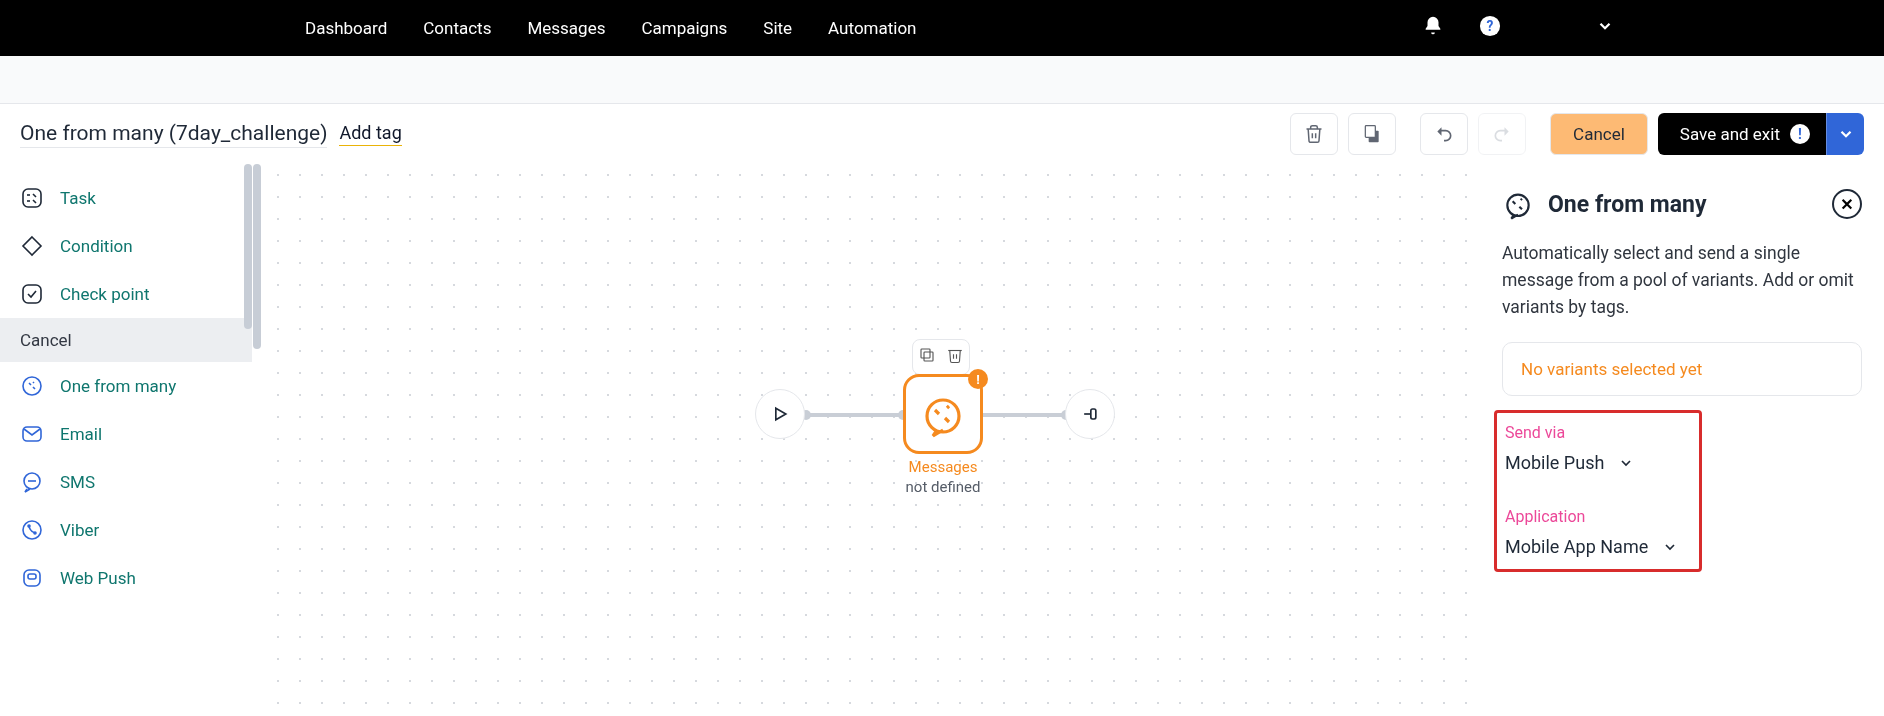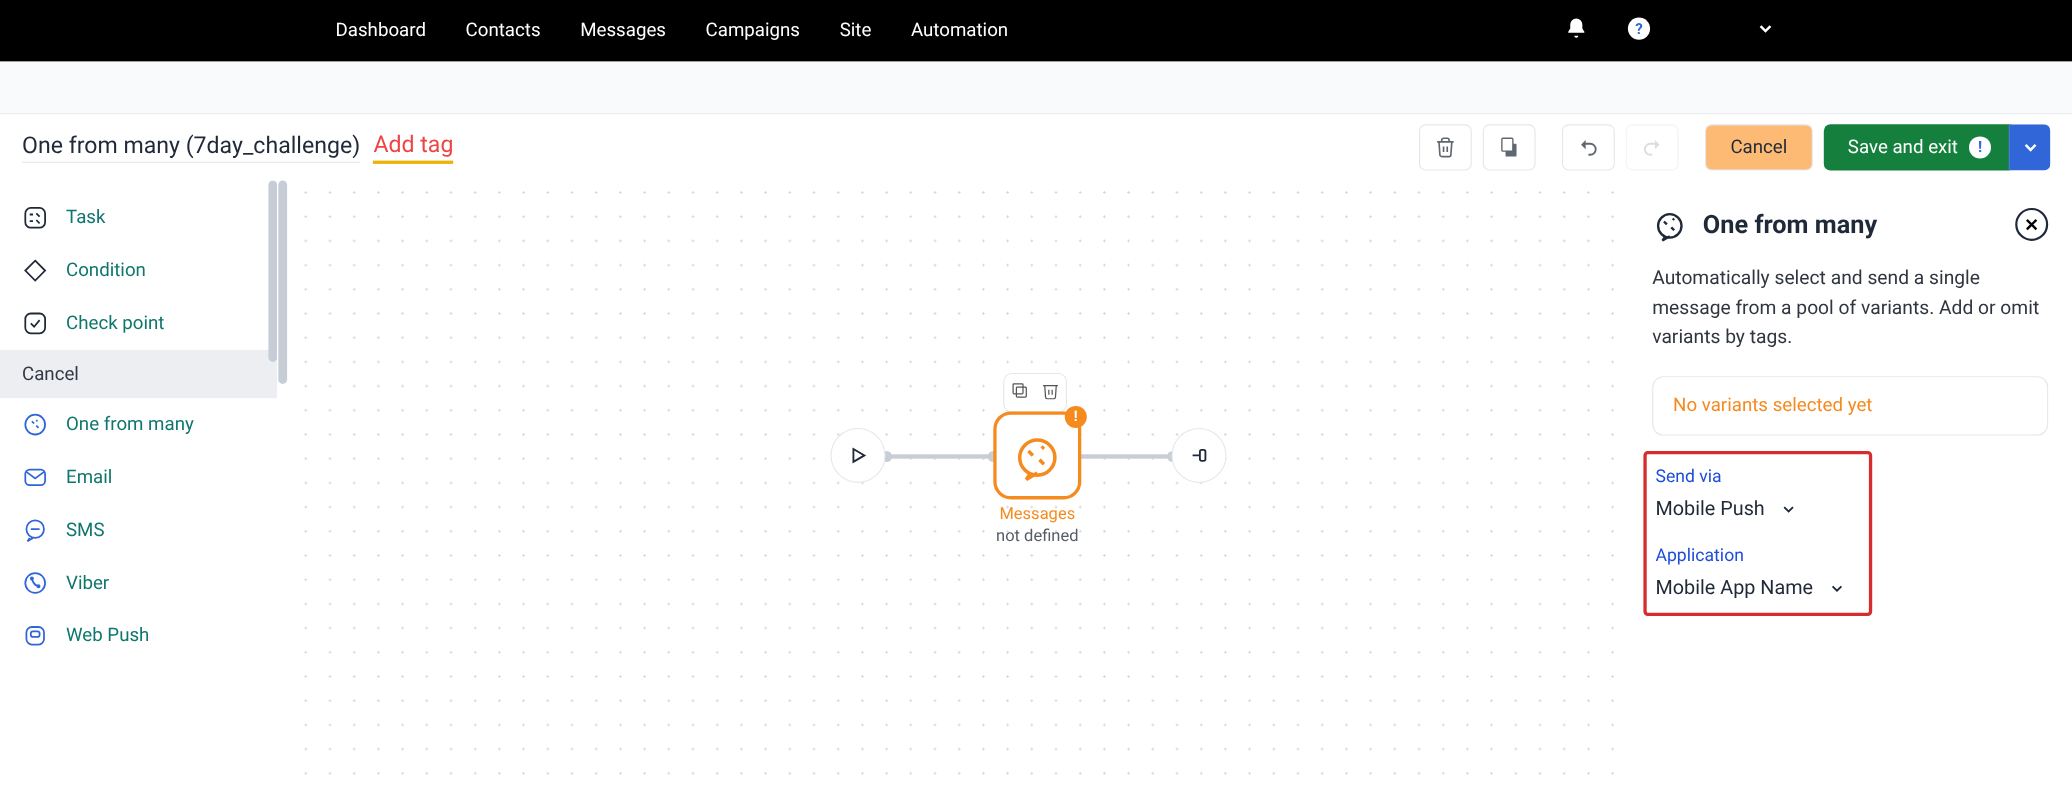--- a/index.html
+++ b/index.html
@@ -13,27 +13,27 @@
   .nav-right { margin-left: auto; display: flex; align-items: center; gap: 35px; padding-right: 270px; }
   .nav-right .icon { color: #fff; }
   .chevdown-right { margin-left: 60px; }
 
   
   .spacer-bar { height: 48px; background: #f9fafb; border-bottom: 1px solid #e5e7eb; }
 
   
   .title-row { height: 60px; display: flex; align-items: center; padding: 0 20px; background: #fff; }
   .title-text { font-size: 21px; color: #1f2937; border-bottom: 1px solid #e5e7eb; padding-bottom: 2px; }
-  .add-tag { font-size: 21px; color: #ef4444; margin-left: 12px; border-bottom: 3px solid #eab308; padding-bottom: 2px; cursor: pointer; }
+  .add-tag { font-size: 18px; color: #0f172a; margin-left: 12px; border-bottom: 1px solid #eab308; padding-bottom: 2px; cursor: pointer; }
   .title-actions { margin-left: auto; display: flex; align-items: center; gap: 10px; }
   .iconbtn { width: 48px; height: 42px; border: 1px solid #e5e7eb; border-radius: 6px; background: #fff; display: flex; align-items: center; justify-content: center; cursor: pointer; }
   .iconbtn.disabled { opacity: .5; }
   .btn { height: 42px; border-radius: 6px; display: flex; align-items: center; justify-content: center; padding: 0 22px; font-size: 17px; cursor: pointer; }
   .btn-cancel { background: #fdba74; border: 1px solid #e5e7eb; color: #1f2937; }
-  .btn-save { background: #15803d; color: #fff; border: none; gap: 10px; }
+  .btn-save { background: #000000; color: #fff; border: none; gap: 10px; }
   .btn-save .excl { width: 20px; height: 20px; border-radius: 50%; background: #fff; color: #3066d8; font-weight: bold; font-size: 14px; display: flex; align-items: center; justify-content: center; }
   .btn-save-caret { width: 38px; height: 42px; background: #3066d8; display: flex; align-items: center; justify-content: center; border-left: 1px solid rgba(255,255,255,.25); border-radius: 0 6px 6px 0; margin-left: -6px; cursor: pointer; }
   .save-wrap { display: flex; }
 
   
   .main { display: flex; height: calc(716px - 56px - 48px - 60px); }
   .sidebar { width: 252px; background: #fff; overflow: hidden; position: relative; }
   .sb-scroll { position: absolute; right: 0; top: 0; width: 8px; height: 165px; background: #c7cdd6; border-radius: 4px; }
   .sb-item { display: flex; align-items: center; gap: 16px; padding: 12px 20px; font-size: 17px; color: #0f766e; cursor: pointer; }
   .sb-item.heading { background: #eceef1; color: #333843; }
@@ -68,24 +68,24 @@
   .node-caption .l2 { color: #565d68; font-size: 15px; margin-top: 2px; }
 
   
   .panel { width: 410px; padding: 24px 22px 0 28px;  background: #fff; }
   .panel-head { display: flex; align-items: center; gap: 14px; }
   .panel-head h2 { font-size: 23px; color: #1f2937; font-weight: 700; }
   .panel-close { margin-left: auto; width: 30px; height: 30px; border: 2px solid #1f2937; border-radius: 50%; display: flex; align-items: center; justify-content: center; font-weight: bold; font-size: 16px; cursor: pointer; }
   .panel-desc { margin-top: 20px; font-size: 17.5px; color: #30363f; line-height: 1.55; }
   .warn-box { margin-top: 21px; border: 1px solid #e5e7eb; border-radius: 10px; padding: 16px 18px; font-size: 17px; color: #f58a1f; }
   .red-box { margin-top: 14px; border: 3px solid #d82c2c; border-radius: 4px; padding: 10px 8px 12px 8px; width: 208px; margin-left: -8px; }
-  .field-lbl { font-size: 16px; color: #1d4ed8; }
+  .field-lbl { font-size: 16px; color: #ec4899; }
   .field-val { display: flex; align-items: center; gap: 14px; font-size: 18px; color: #1f2937; margin-top: 10px; cursor: pointer; }
   .field-val svg { width: 16px; height: 16px; }
-  .field-group + .field-group { margin-top: 22px; }
+  .field-group + .field-group { margin-top: 34px; }
 
   
   .ic18 { width: 18px; height: 18px; }
   .ic20 { width: 20px; height: 20px; }
   .ic22 { width: 22px; height: 22px; }
 </style>
 </head>
 <body>
 
 <div class="topbar">

